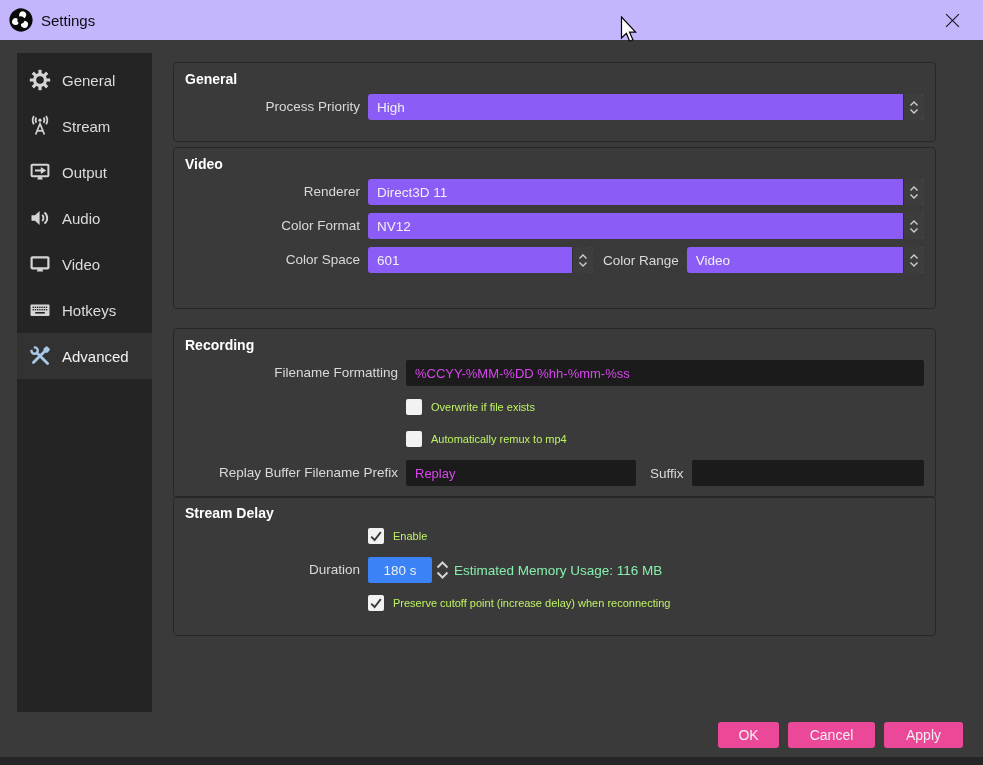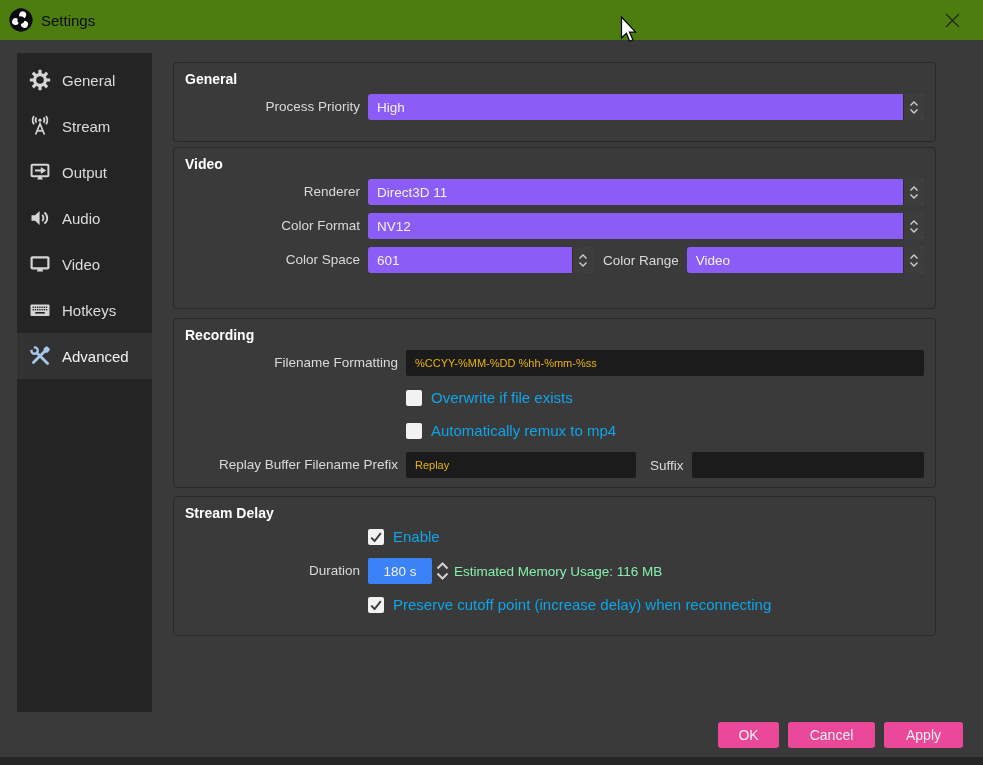--- a/index.html
+++ b/index.html
@@ -6,21 +6,21 @@
   html,body { width:983px; height:765px; overflow:hidden; }
   body {
     font-family:"Liberation Sans","DejaVu Sans",sans-serif;
     background:#3a3a3a; position:relative;
     -webkit-font-smoothing:antialiased;
   }
 
   
   .titlebar {
     position:absolute; left:0; top:0; width:983px; height:40px;
-    background:#4d7c0f; display:flex; align-items:center;
+    background:#c4b5fd; display:flex; align-items:center;
   }
   .titlebar .logo { margin-left:8px; width:26px; height:26px; }
   .titlebar .title { margin-left:7px; font-size:15px; color:#0d0d0d; }
   .close-btn {
     position:absolute; right:8px; top:0; width:46px; height:40px;
     display:flex; align-items:center; justify-content:center; cursor:pointer;
   }
 
   
   .sidebar {
@@ -57,31 +57,31 @@
   .select .sel-text { flex:1; padding-left:9px; font-size:13.5px; color:#f1f1f1; white-space:nowrap; }
   .select .sel-arrows {
     width:21px; height:26px; flex:none; background:#3d3d3d;
     border-left:1px solid #2e2e2e; display:flex; align-items:center; justify-content:center;
   }
   .grow { flex:1; }
 
   
   .tinput {
     height:26px; background:#1b1b1b; border:none; border-radius:2px;
-    color:#eab308; font-size:11px; padding:0 9px;
+    color:#d946ef; font-size:13px; padding:0 9px;
     font-family:"Liberation Sans","DejaVu Sans",sans-serif; outline:none;
   }
 
   
   .checkrow { display:flex; align-items:center; }
   .checkbox {
     width:16px; height:16px; background:#f2f2f2; border-radius:2px;
     flex:none; display:flex; align-items:center; justify-content:center; cursor:pointer;
   }
-  .checklabel { margin-left:9px; color:#0ea5e9; font-size:15px; }
+  .checklabel { margin-left:9px; color:#bef264; font-size:11px; }
 
   
   .spinbox {
     width:64px; height:26px; background:#3b82f6; border-radius:2px;
     color:#f0f0f0; font-size:13.5px; display:flex; align-items:center; justify-content:center;
   }
   .spin-arrows { margin-left:2px; cursor:pointer; display:flex; align-items:center; }
   .inline-text { margin-left:3px; color:#86efac; font-size:13.5px; white-space:nowrap; }
   .mid-label { color:#dadada; font-size:13.5px; margin:0 8px 0 14px; white-space:nowrap; }
   .mid-label.range { margin:0 8px 0 10px; }
@@ -294,21 +294,21 @@
       <span class="sel-text">Video</span>
       <span class="sel-arrows">
         <svg width="12" height="15" viewBox="0 0 12 15">
             <path d="M2.5 5.5 L6 2 L9.5 5.5 M2.5 9.5 L6 13 L9.5 9.5" stroke="#cfcfcf" stroke-width="1.4" fill="none"></path>
           </svg>
       </span>
     </div>
   </div>
 </div>
 
-<div class="section recording" style="top:318px; height:170px;">
+<div class="section recording" style="top:328px; height:170px;">
   <div class="section-title">Recording</div>
   <div class="row">
     <span class="flabel">Filename Formatting</span>
     <input class="tinput grow" type="text" value="%CCYY-%MM-%DD %hh-%mm-%ss" style="">
   </div>
   <div class="row" style="margin-top:13px;">
     <span class="flabel"></span>
     <div class="checkrow">
       <span class="checkbox"></span>
       <span class="checklabel">Overwrite if file exists</span>

